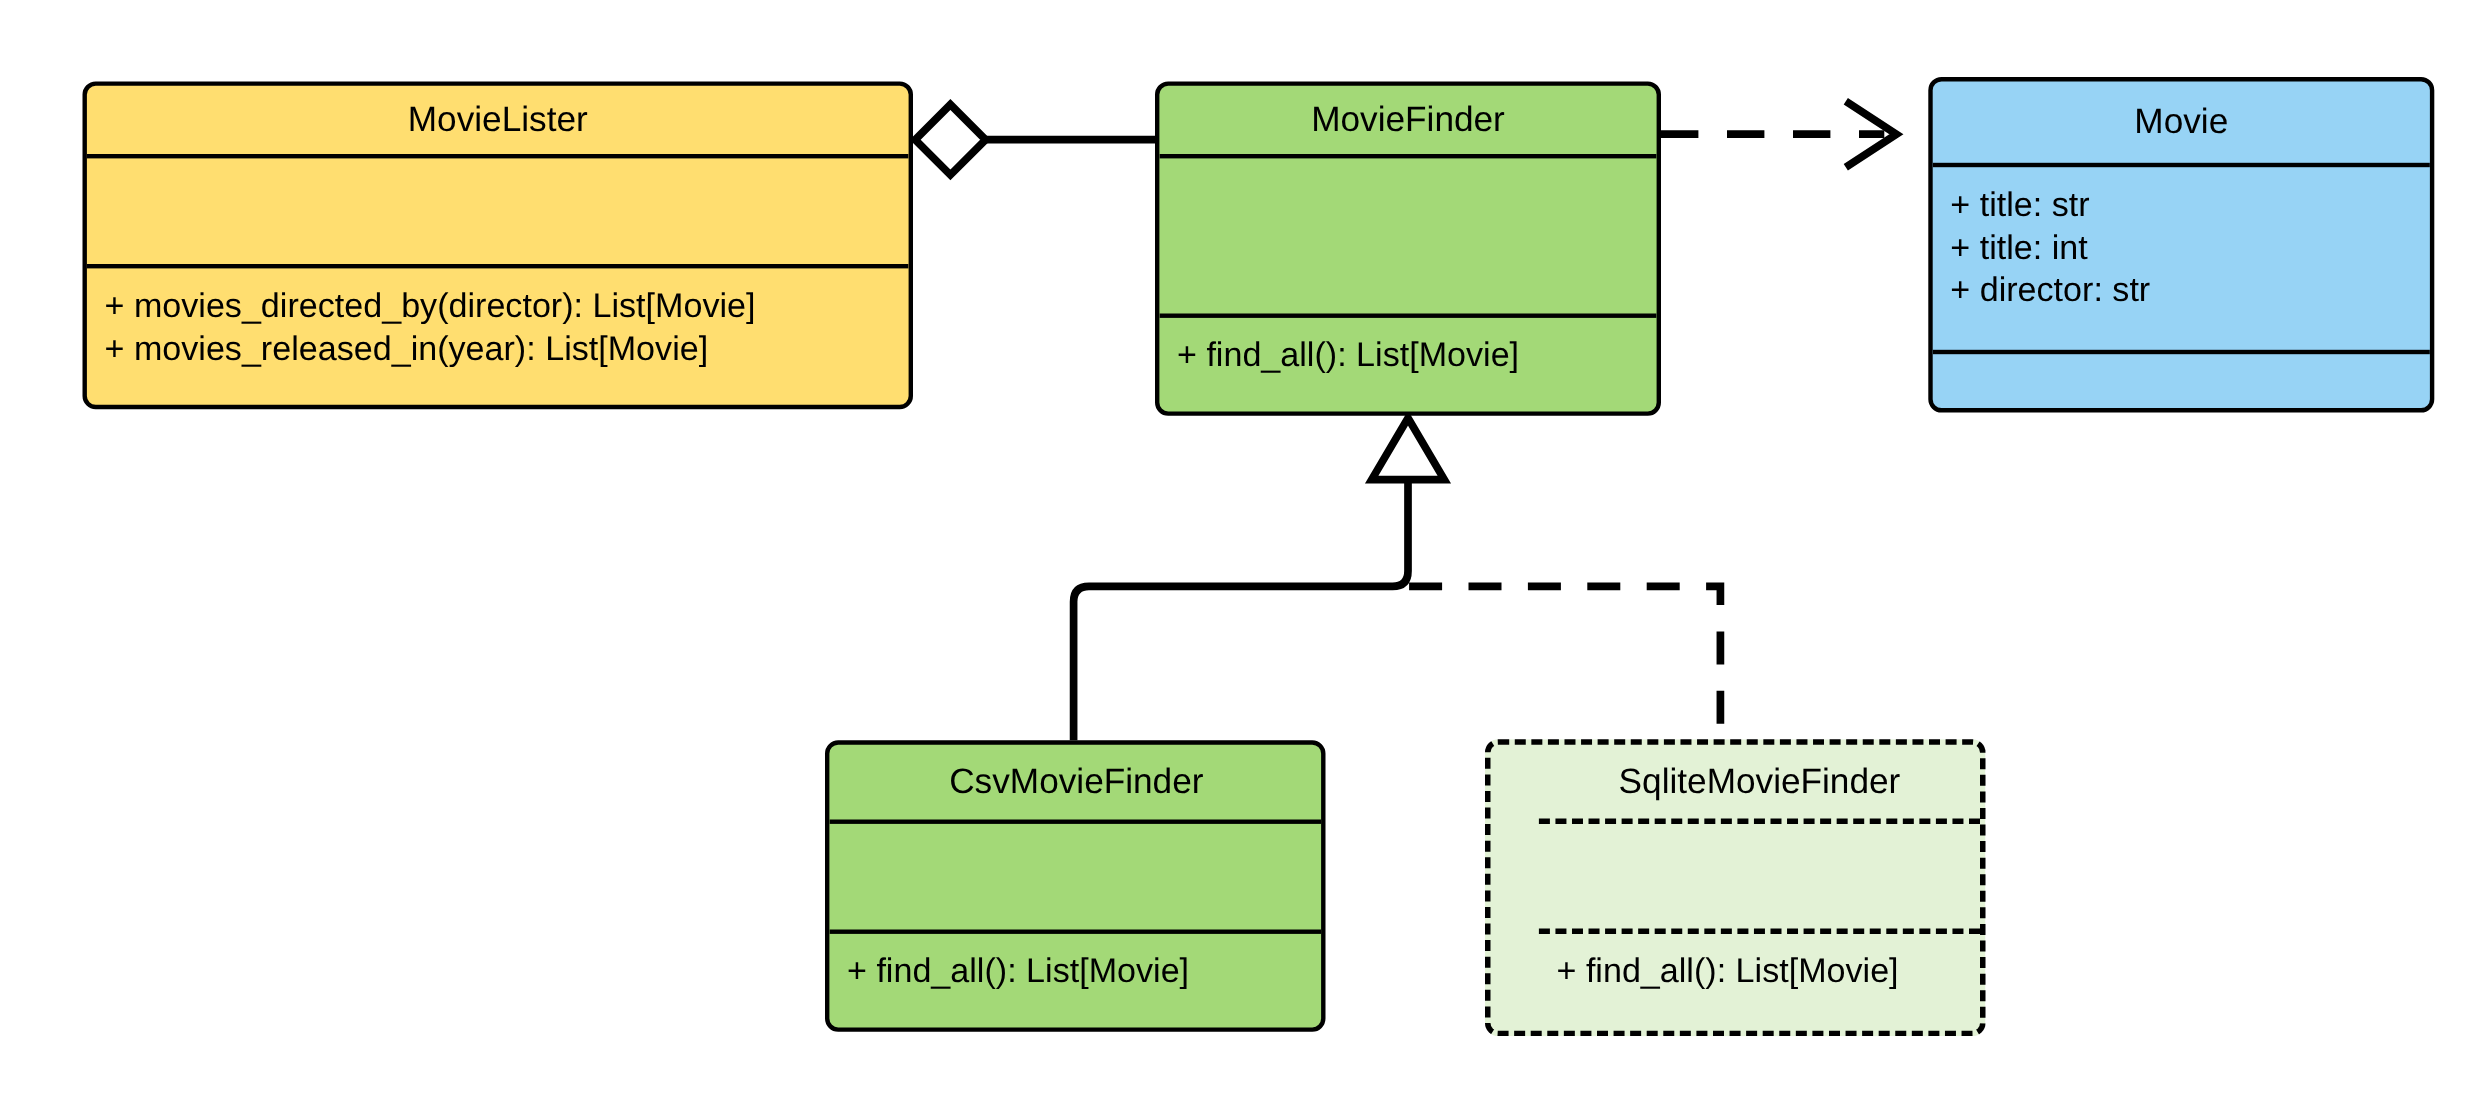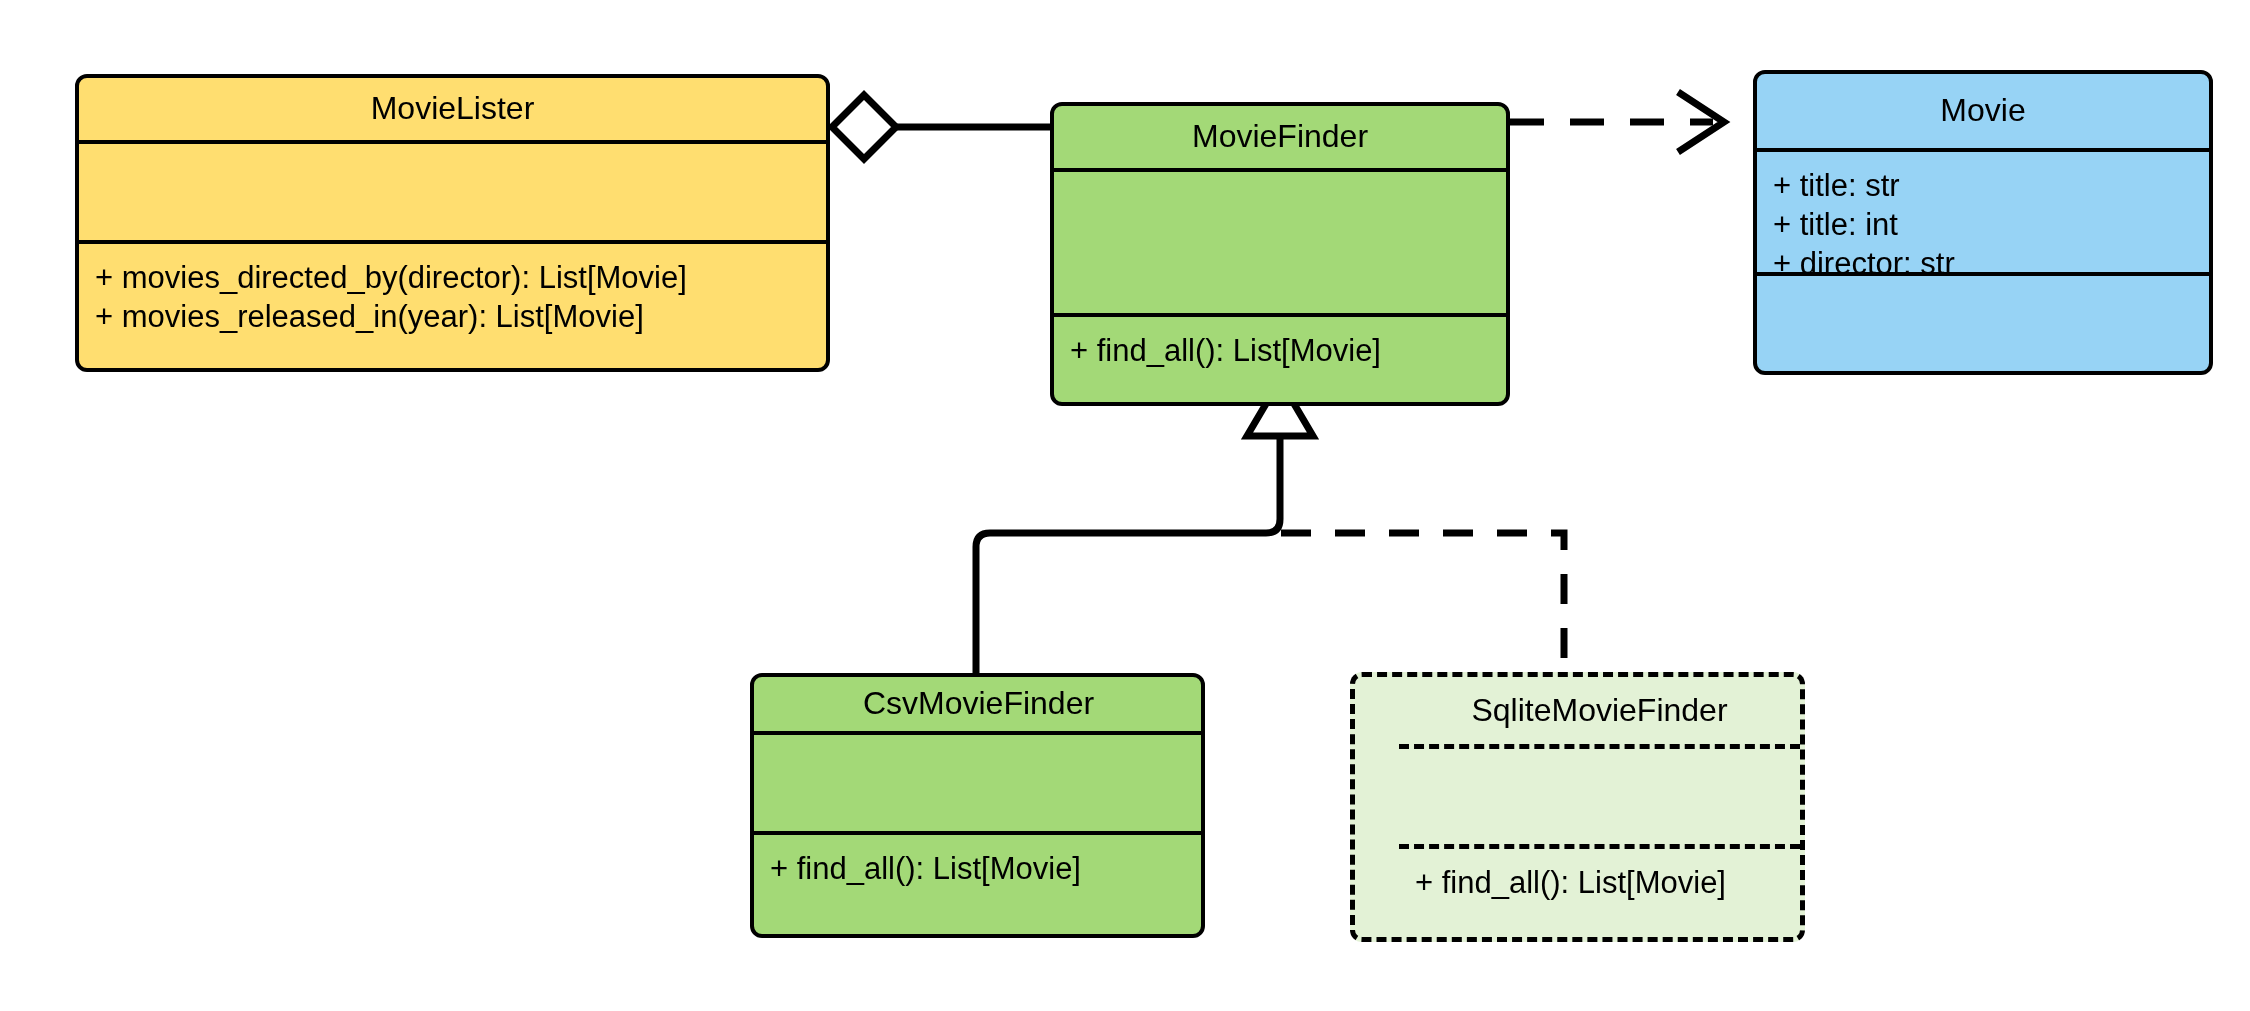--- a/index.html
+++ b/index.html
@@ -78,32 +78,32 @@
   .cls-ops .row {
     white-space: nowrap;
   }
 
   
   #box-movielister      { left: 75px;   top: 74px;  width: 755px; height: 298px; }
   #box-movielister .cls-name  { height: 66px; }
   #box-movielister .cls-attrs { height: 100px; }
   #box-movielister .cls-ops   { flex: 1; border-radius: 17px; }
 
-  #box-moviefinder      { left: 1050px; top: 74px;  width: 460px; height: 304px; margin-top: 28px; }
+  #box-moviefinder      { left: 1050px; top: 74px;  width: 460px; height: 304px; }
   #box-moviefinder .cls-name  { height: 66px; }
   #box-moviefinder .cls-attrs { height: 145px; }
   #box-moviefinder .cls-ops   { flex: 1; }
 
   #box-movie            { left: 1725px; top: 70px;  width: 460px; height: 305px; margin-left: 28px; }
   #box-movie .cls-name  { height: 78px; }
-  #box-movie .cls-attrs { height: 124px; }
+  #box-movie .cls-attrs { height: 170px; }
   #box-movie .cls-ops   { flex: 1; }
 
   #box-csvmoviefinder   { left: 750px;  top: 673px; width: 455px; height: 265px; }
-  #box-csvmoviefinder .cls-name  { height: 58px; padding-left: 12px; }
+  #box-csvmoviefinder .cls-name  { height: 72px; padding-left: 12px; }
   #box-csvmoviefinder .cls-attrs { height: 100px; }
   #box-csvmoviefinder .cls-ops   { flex: 1; }
 
   #box-sqlitemoviefinder { left: 1350px; top: 672px; width: 455px; height: 270px; padding-left: 44px; }
   #box-sqlitemoviefinder .cls-name  { height: 72px; }
   #box-sqlitemoviefinder .cls-attrs { height: 100px; }
   #box-sqlitemoviefinder .cls-ops   { flex: 1; }
 </style>
 </head>
 <body>

